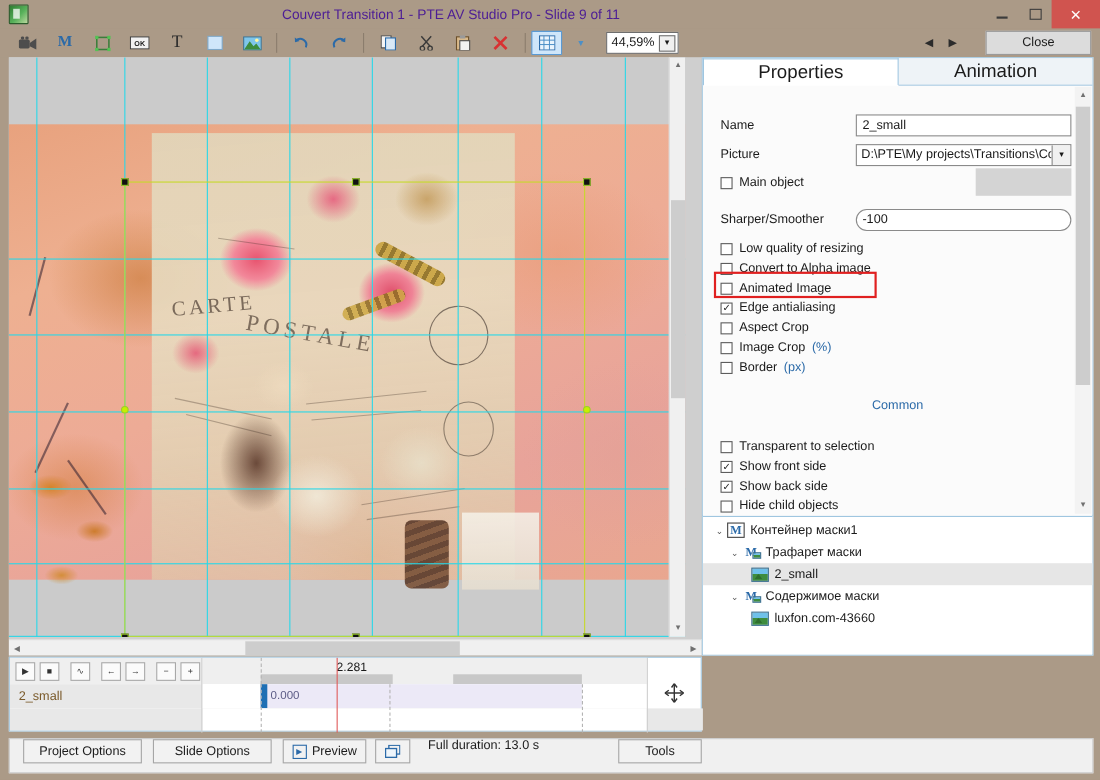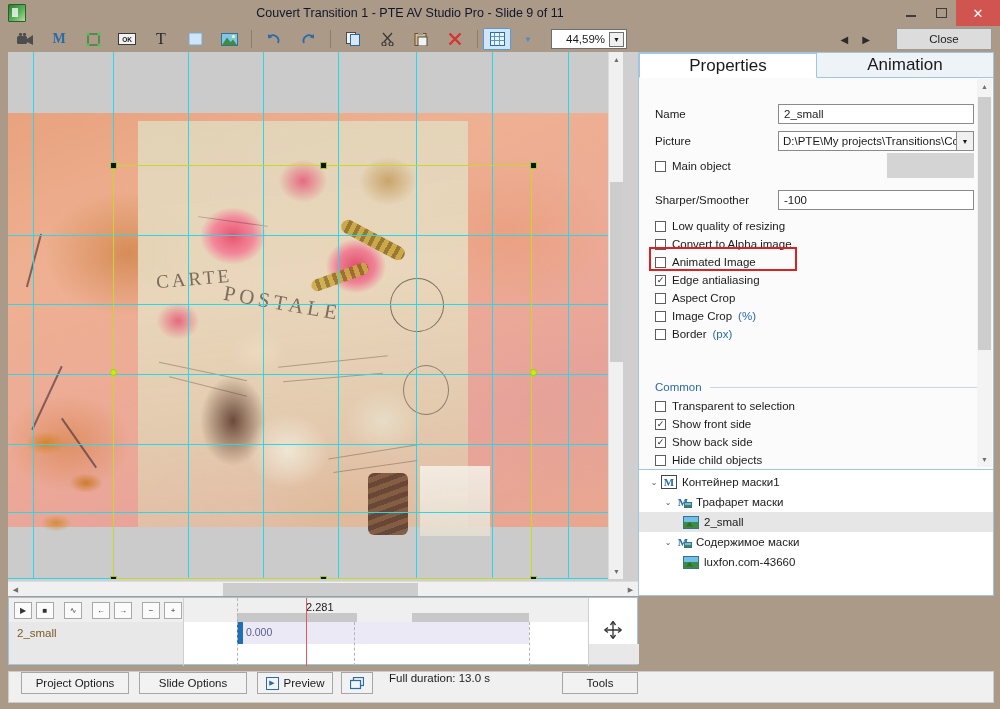--- a/index.html
+++ b/index.html
@@ -12,36 +12,36 @@
   }
   .app { position:relative; width:1000px; height:709px; background:#ab9a87; }
 
   
   .titlebar { position:absolute; left:0; top:0; width:1000px; height:26px; background:#ab9a87; }
   .title-icon { position:absolute; left:8px; top:4px; width:18px; height:18px;
     background:linear-gradient(135deg,#2f7d32 0%, #57b15a 55%, #bcd9a0 100%); border:1px solid #2a5d2c;
     border-radius:1px; }
   .title-icon::after{content:""; position:absolute; left:3px; top:3px; width:6px; height:9px; background:#fff; opacity:.75;}
   .title-text { position:absolute; left:0; top:0; width:820px; height:26px;
-    line-height:26px; text-align:center; font-size:12.5px; color:#0f172a; }
+    line-height:26px; text-align:center; font-size:12.5px; color:#4c1d95; }
   .win-btns { position:absolute; right:0; top:0; height:26px; display:flex; }
   .win-btn { width:30px; height:26px; display:flex; align-items:center; justify-content:center;
     color:#3c3c3c; font-size:12px; }
   .win-btn.close { width:44px; background:#d0544f; color:#fff; font-size:13px; }
   .min-glyph { display:block; width:10px; height:2px; background:#3c3c3c; margin-top:6px;}
   .max-glyph { display:block; width:11px; height:10px; border:1.6px solid #3c3c3c;}
 
   
   .toolbar { position:absolute; left:0; top:26px; width:1000px; height:26px; background:#ab9a87; }
   .tb-inner { position:absolute; left:8px; top:0; height:26px; display:flex; align-items:center; gap:0px; }
   .tb-btn { width:34px; height:24px; display:flex; align-items:center; justify-content:center; }
   .tb-sep { width:1px; height:18px; background:#8b7d6d; margin:0 5px; }
   .tb-btn.active { background:#cfe6fa; border:1px solid #5a9ad4; width:28px; height:22px; border-radius:1px;}
   .zoom-box { margin-left:6px; display:flex; align-items:center; height:20px; border:1px solid #6e6e6e;
-    background:#fff; padding:0 2px 0 14px; }
+    background:#fff; padding:0 2px 0 4px; }
   .zoom-val { font-size:11.5px; padding-right:4px; }
   .zoom-drop { width:15px; height:15px; border:1px solid #707070; background:#f0f0f0;
     display:flex; align-items:center; justify-content:center; font-size:7px; }
   .nav-arrows { position:absolute; right:130px; top:0; height:26px; display:flex; align-items:center; gap:14px;
     color:#2b2b2b; font-size:10px;}
   .close-btn { position:absolute; right:8px; top:2px; width:96px; height:22px; background:#dcdcdc;
     border:1px solid #9a9a9a; font-size:11.5px; display:flex; align-items:center; justify-content:center;
     color:#1a1a1a; }
 
   
@@ -403,21 +403,21 @@
         <span class="btn">▼</span>
       </div>
 
       <div class="cbrow" style="top:79px;">
         <span class="cbox"></span>
         <span>Main object</span>
       </div>
       <div class="gray-box" style="left:248px;top:75px;width:87px;height:25px;"></div>
 
       <div class="prow" style="top:112px;">Sharper/Smoother</div>
-      <div class="pinput" style="left:139px;top:112px;width:196px;">-100</div>
+      <div class="pinput" style="left:139px;top:112px;width:196px;border-radius:10px;">-100</div>
 
       <div class="cbrow" style="top:139px;">
         <span class="cbox"></span>
         <span>Low quality of resizing</span>
       </div>
       <div class="cbrow" style="top:157px;">
         <span class="cbox"></span>
         <span>Convert to Alpha image</span>
       </div>
       <div class="cbrow" style="top:175px;">
@@ -438,21 +438,21 @@
         <span class="cbox"></span>
         <span>Image Crop</span>
         <span class="blue">(%)</span>
       </div>
       <div class="cbrow" style="top:247px;">
         <span class="cbox"></span>
         <span>Border</span>
         <span class="blue">(px)</span>
       </div>
 
-      <div class="common-head" style="top:303px;">
+      <div class="common-head" style="top:285px;flex-direction:column;">
         <span>Common</span>
         <span class="rule"></span>
       </div>
 
       <div class="cbrow" style="top:319px;">
         <span class="cbox"></span>
         <span>Transparent to selection</span>
       </div>
       <div class="cbrow" style="top:337px;">
         <span class="cbox">✓</span>

